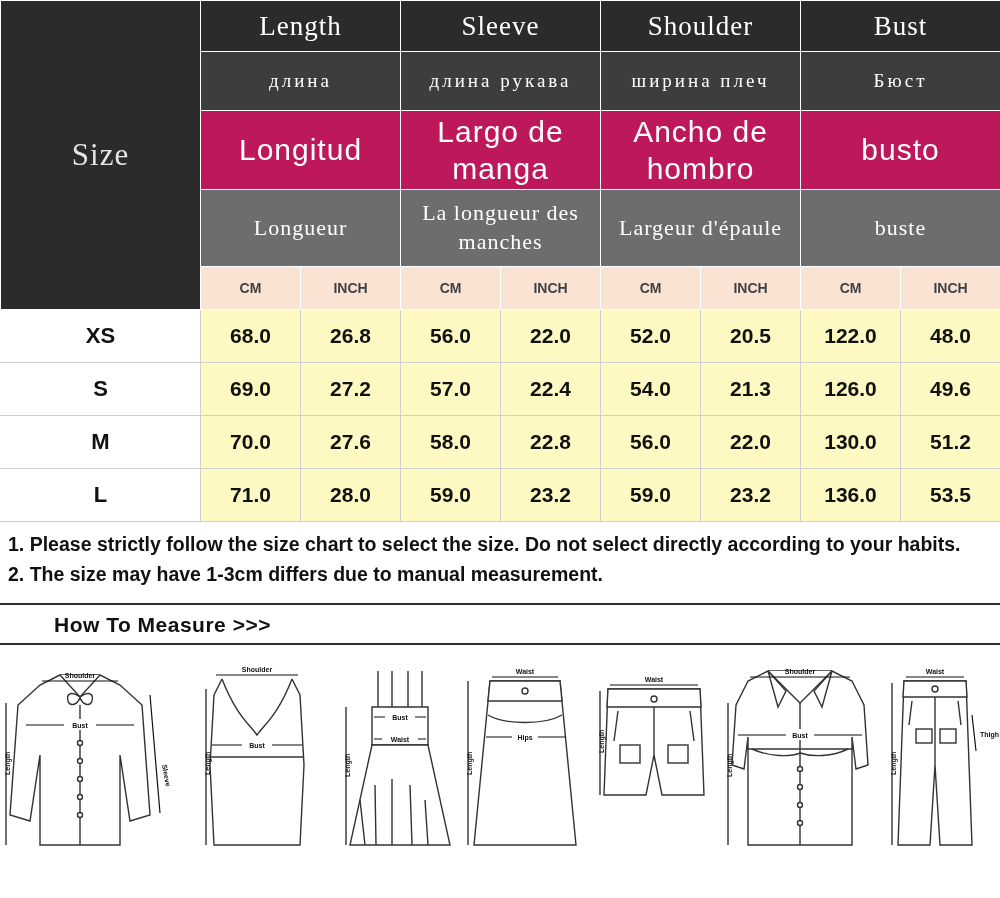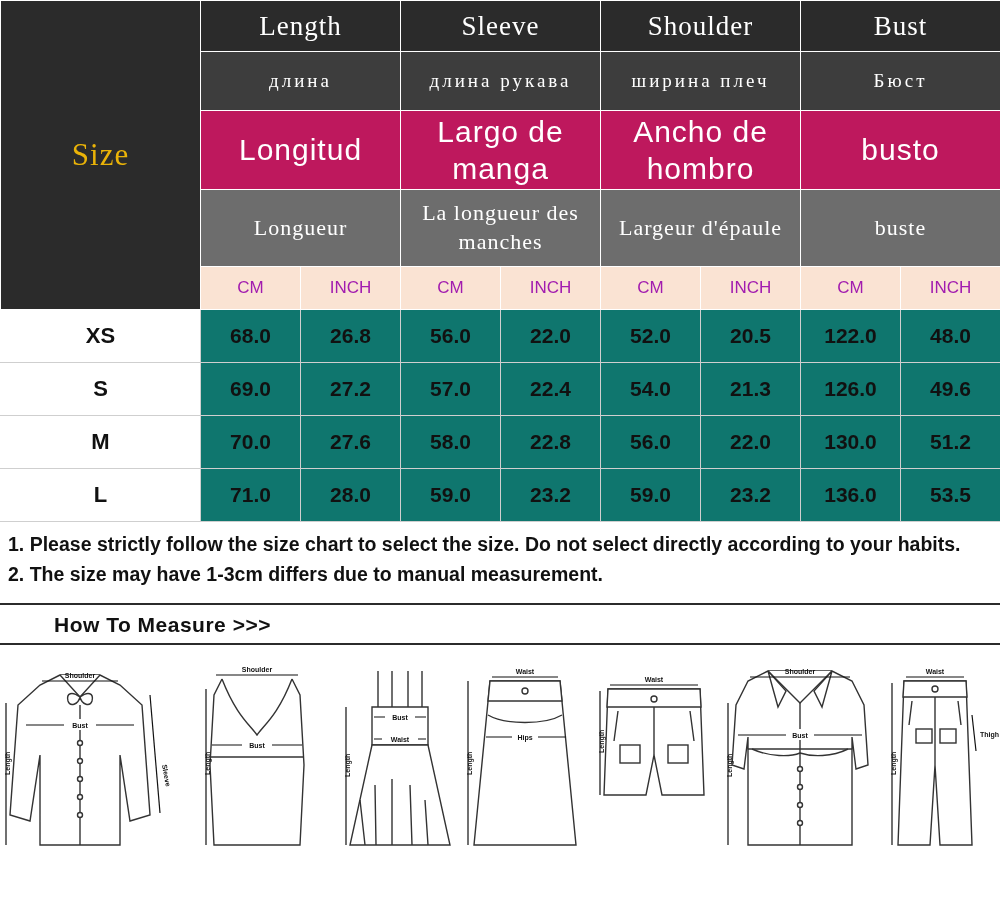--- a/index.html
+++ b/index.html
@@ -29,21 +29,21 @@
   table.size-table td,
   table.size-table th {
     border: 1px solid #ffffff;
     text-align: center;
     vertical-align: middle;
     padding: 0;
   }
 
   .cell-size-label {
     background: #2b2b2b;
-    color: #eab308;
+    color: #e5e5e5;
     font-family: "Liberation Serif", serif;
     font-size: 31px;
     letter-spacing: 1px;
     width: 200px;
   }
 
   .hdr-en {
     background: #2b2b2b;
     color: #ffffff;
     font-family: "Liberation Serif", serif;
@@ -74,35 +74,35 @@
     color: #ffffff;
     font-family: "Liberation Serif", serif;
     font-size: 22px;
     height: 76px;
     line-height: 1.3;
     letter-spacing: 1px;
   }
 
   .hdr-unit {
     background: #fae3d3;
-    color: #a21caf;
-    font-size: 17px;
-    font-weight: normal;
+    color: #404040;
+    font-size: 14px;
+    font-weight: bold;
     height: 42px;
   }
 
   .row-size {
     background: #ffffff;
     font-size: 22px;
     font-weight: bold;
     height: 52px;
     color: #111;
   }
   .data-cell {
-    background: #0f766e;
+    background: #fef9c3;
     font-size: 21px;
     font-weight: bold;
     color: #111;
     height: 52px;
   }
   table.size-table tr.data-row td {
     border: 1px solid #cfcfcf;
   }
   table.size-table tr.data-row td:first-child {
     border-left: 1px solid #ffffff;

